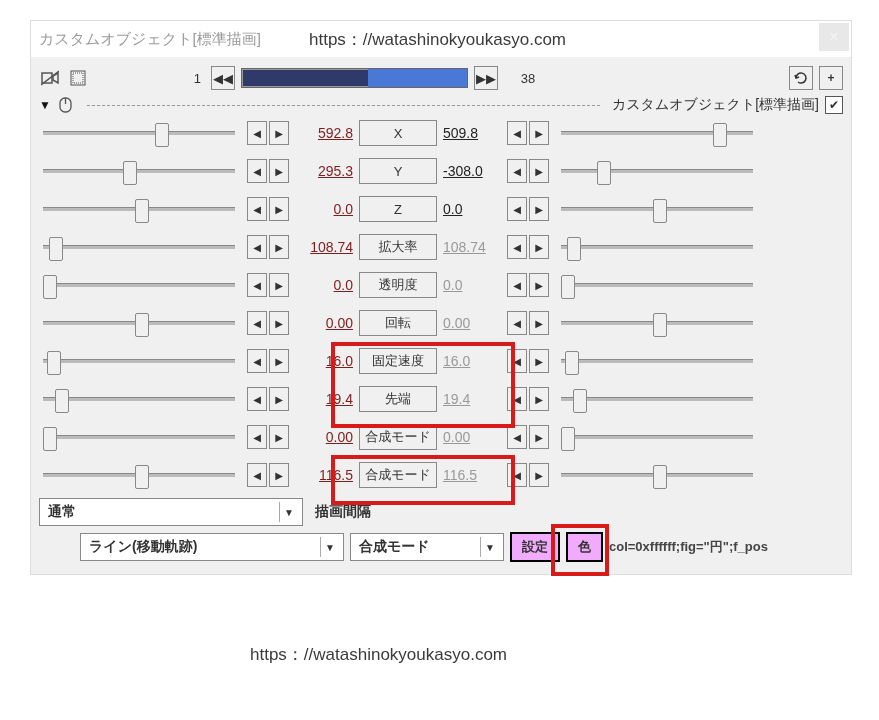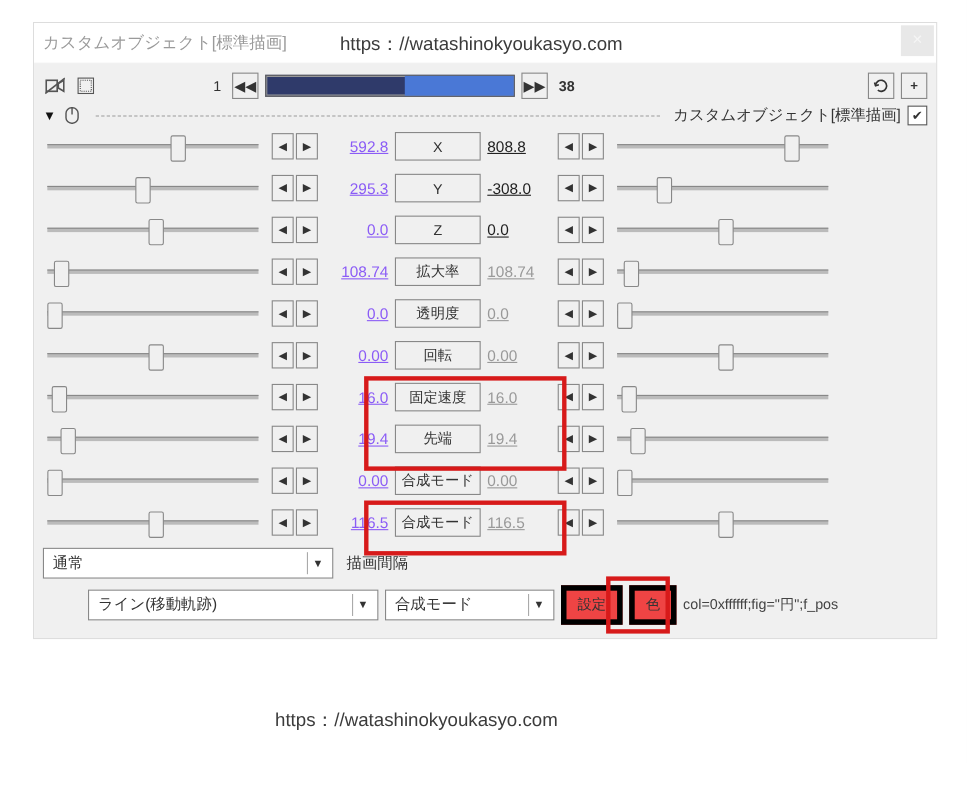--- a/index.html
+++ b/index.html
@@ -79,41 +79,41 @@
   .slider-track {
     position:absolute; left:4px; right:4px; top:50%; height:3px; background:#bbb; border-top:1px solid #888; transform:translateY(-50%);
   }
   .slider-thumb {
     position:absolute; top:0; width:12px; height:22px; background:#f0f0f0; border:1px solid #888; border-radius:2px;
   }
   .spin-pair { display:flex; gap:0; margin:0 8px; }
   .spin-btn { width:18px; height:22px; border:1px solid #888; background:#f0f0f0; display:flex; align-items:center; justify-content:center; font-size:10px; }
   .spin-sep { width:2px; }
   .val {
-    width:56px; text-align:right; text-decoration:underline; color:#8b5cf6; padding-right:6px;
+    width:56px; text-align:right; text-decoration:underline; color:#7f1d1d; padding-right:6px;
     font-size:14px;
   }
   .val-right { width:56px; text-align:left; text-decoration:underline; color:#222; padding-left:6px; font-size:14px; }
   .val-dim { color:#999 !important; }
   .label-btn {
     width:76px; height:24px; border:1px solid #888; background:#f0f0f0; display:flex; align-items:center; justify-content:center;
     font-size:13px;
   }
   
   .hl { position:absolute; border:4px solid #d71a1a; pointer-events:none; z-index:5; }
   
   .bottom { margin-top:10px; }
-  .select-row { display:flex; align-items:center; gap:6px; margin-top:6px; }
+  .select-row { display:flex; align-items:center; gap:6px; margin-top:6px;font-weight:bold; }
   .select {
     height:26px; border:1px solid #888; background:#fff; display:flex; align-items:center; justify-content:space-between;
     padding:0 4px 0 8px; font-size:14px;
   }
   .sel-arrow { width:18px; height:20px; border-left:1px solid #aaa; display:flex; align-items:center; justify-content:center; font-size:10px; }
   .blend-label { font-size:14px; margin-left:6px; }
-  .small-btn { height:26px; padding:0 10px; border:5px solid #000000; background:#ef4444; display:flex; align-items:center; justify-content:center; font-size:13px; }
+  .small-btn { height:26px; padding:0 10px; border:2px solid #000000; background:#f0abfc; display:flex; align-items:center; justify-content:center; font-size:13px; }
   .param-text { font-size:13px; color:#444; white-space:nowrap; overflow:hidden; }
   .footer-url { position:absolute; left:250px; top:643px; font-size:17px; color:#3b3b3b; }
   svg { display:block; }
 </style>
 </head>
 <body>
 
 <div class="window">
   <div class="titlebar">
     <span class="titlebar-text">カスタムオブジェクト[標準描画]</span>
@@ -143,21 +143,21 @@
       <div class="frame-num">1</div>
       <div class="seek-btn">
           <span>◀◀</span>
         </div>
       <div class="timeline-bar">
           <div class="timeline-fill"></div>
         </div>
       <div class="seek-btn">
           <span>▶▶</span>
         </div>
-      <div class="frame-num" style="text-align:left;padding-left:4px;font-weight:bold;">38</div>
+      <div class="frame-num" style="text-align:center;padding-left:4px;">38</div>
       <div style="flex:1"></div>
       <div class="icon-btn">
         <svg width="14" height="14" viewBox="0 0 14 14">
             <path d="M2 7 A5 5 0 1 1 4 11" fill="none" stroke="#333" stroke-width="1.5"></path>
             <path d="M1 4 L2 7 L5 6" fill="none" stroke="#333" stroke-width="1.5"></path>
           </svg>
       </div>
       <div class="icon-btn">
           <span style="font-weight:bold;">+</span>
         </div>
@@ -188,21 +188,21 @@
             <div class="slider-track"></div>
             <div class="slider-thumb" style="left:58%"></div>
           </div>
           <div class="spin-pair">
             <div class="spin-btn">◀</div>
             <div class="spin-sep"></div>
             <div class="spin-btn">▶</div>
           </div>
           <div class="val">592.8</div>
           <div class="label-btn">X</div>
-          <div class="val-right">808.8</div>
+          <div class="val-right">509.8</div>
           <div class="spin-pair">
             <div class="spin-btn">◀</div>
             <div class="spin-sep"></div>
             <div class="spin-btn">▶</div>
           </div>
           <div class="slider">
             <div class="slider-track"></div>
             <div class="slider-thumb" style="left:78%"></div>
           </div>
         </div>

